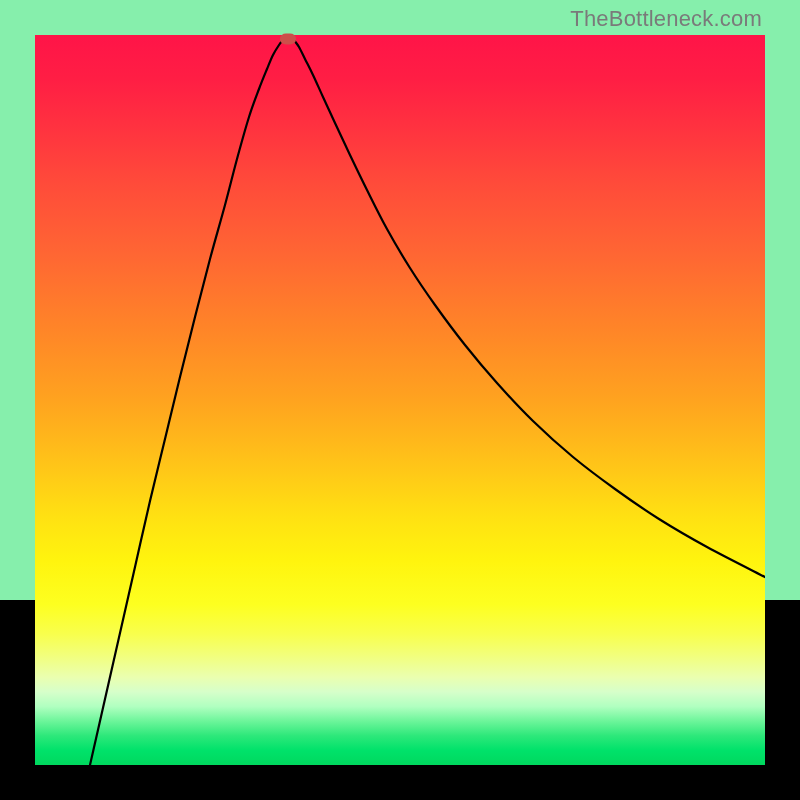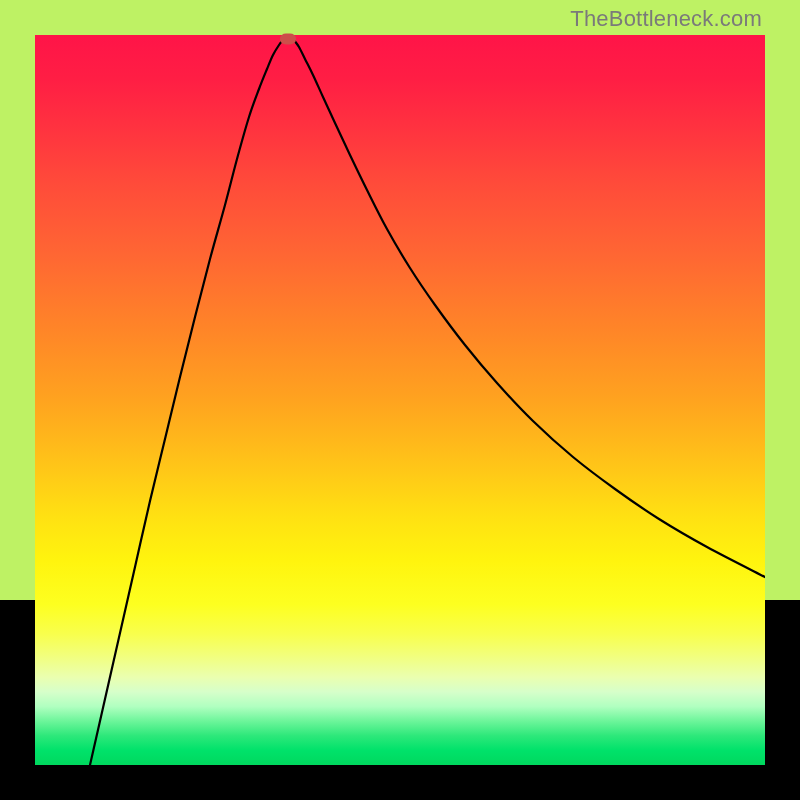--- a/index.html
+++ b/index.html
@@ -8,21 +8,21 @@
     width: 800px;
     height: 800px;
     overflow: hidden;
     background: #000;
     font-family: Arial, Helvetica, sans-serif;
   }
   .frame {
     position: relative;
     width: 800px;
     height: 600px;
-    background: #bef264;
+    background: #86efac;
   }
   .plot {
     position: absolute;
     left: 35px;
     top: 35px;
     width: 730px;
     height: 730px;
     
     background: linear-gradient(
       to bottom,

